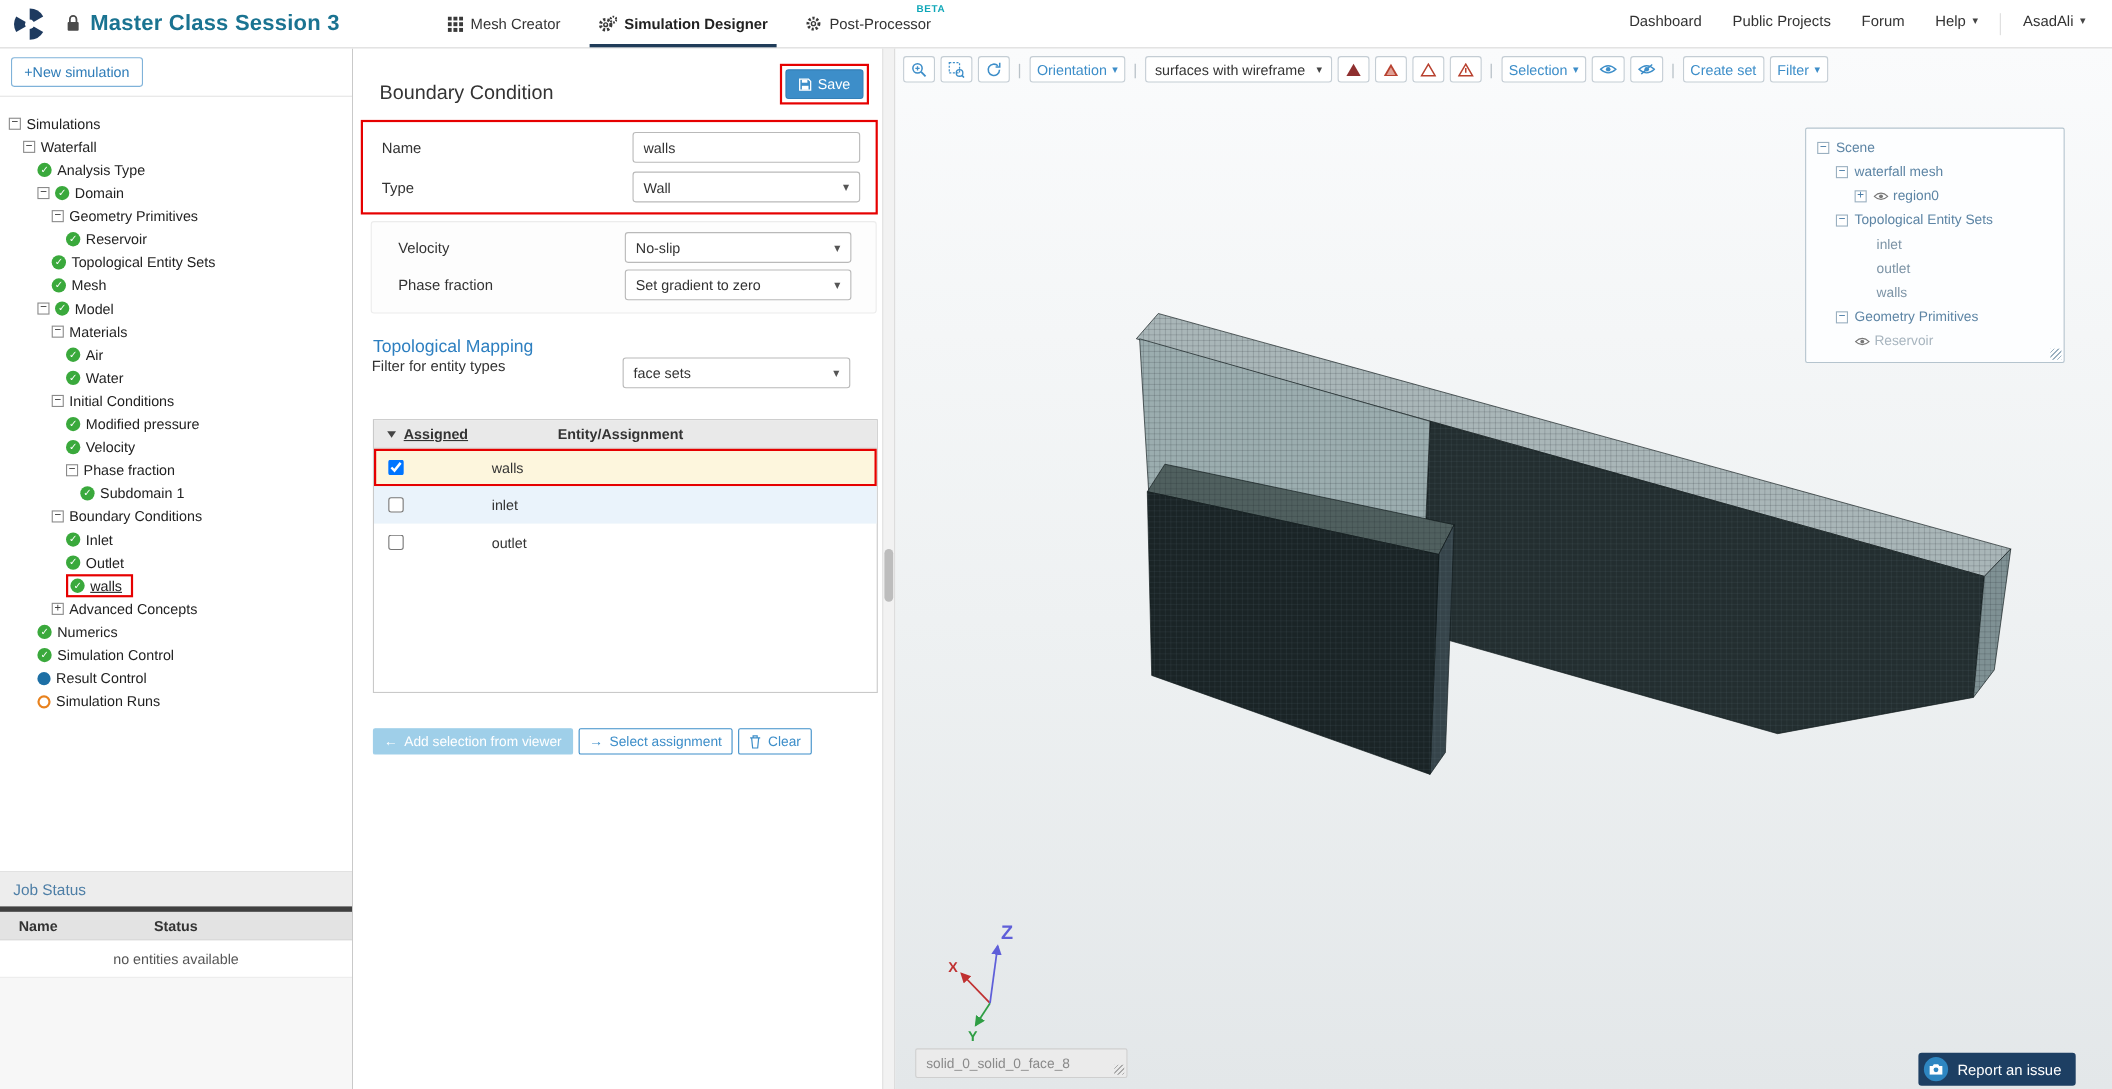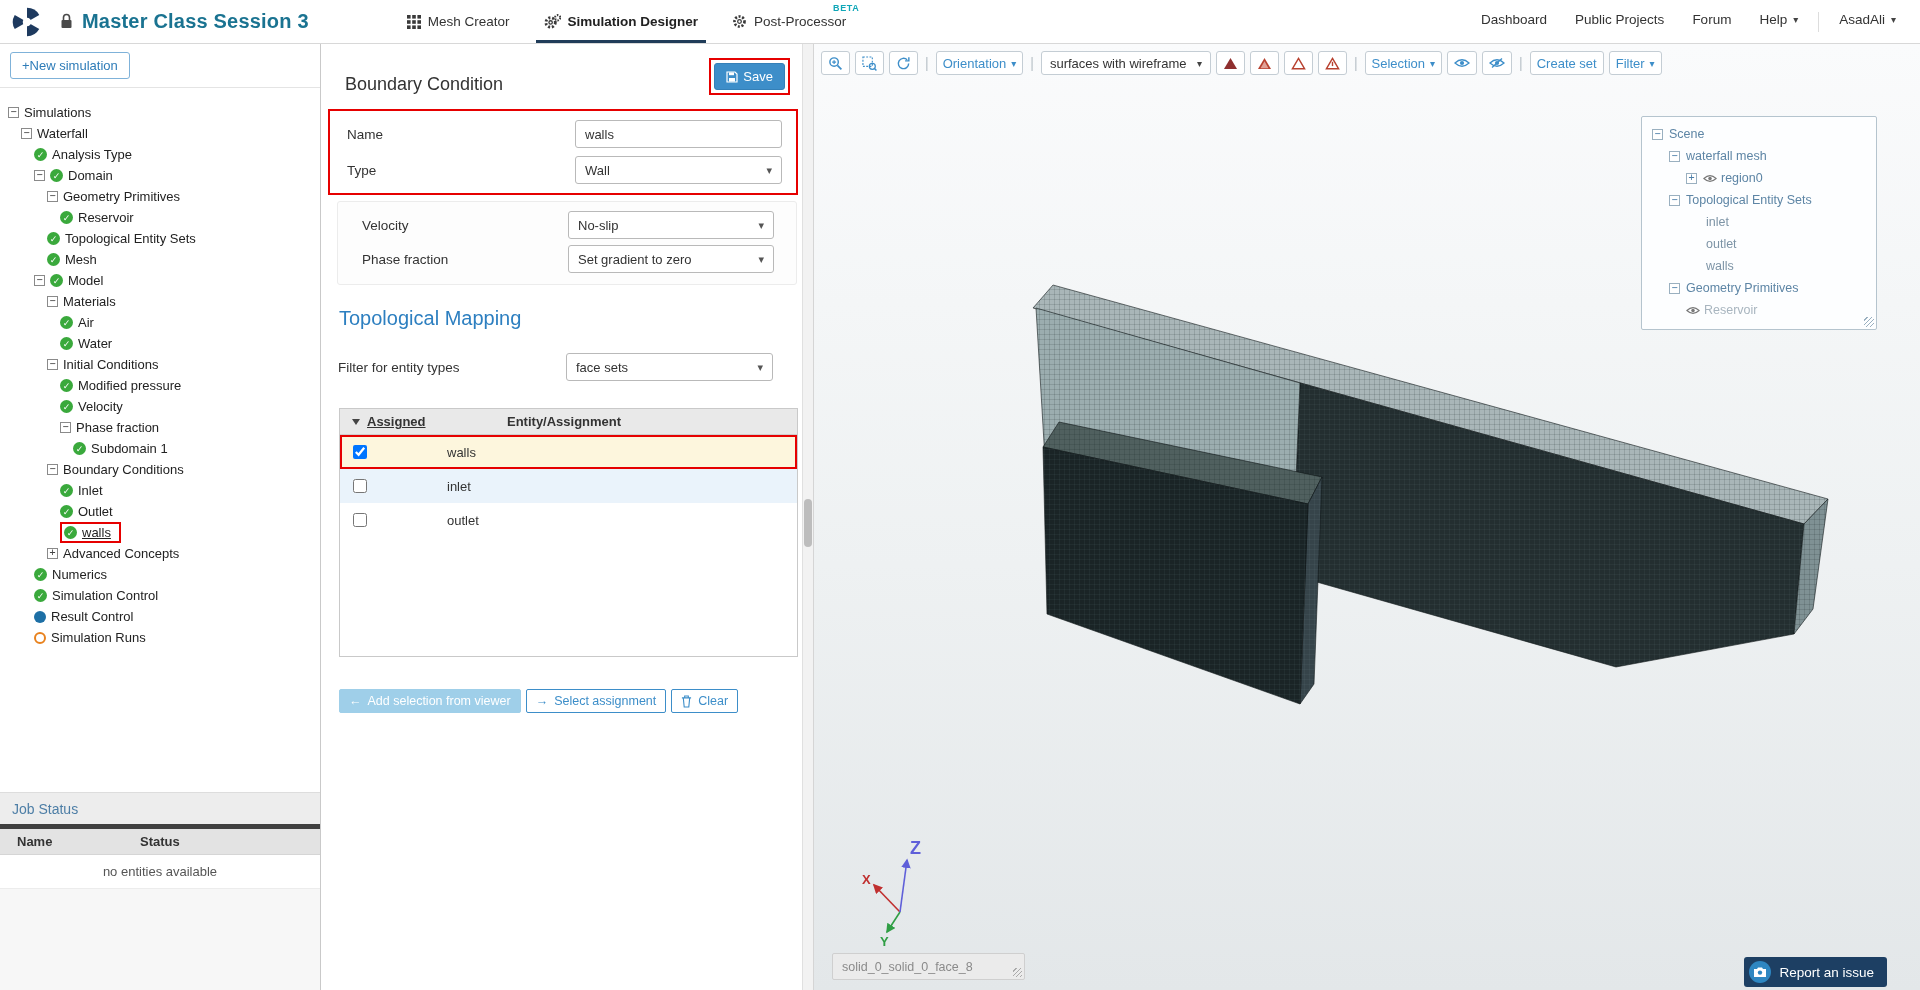--- a/index.html
+++ b/index.html
@@ -71,22 +71,22 @@
   .select .caret { color:#555; font-size:11px; }
   .details { margin:6px 16px 0 16px; border:1px solid #ececec; border-radius:3px; padding:6px 0 8px;
     width:460px; background:#fdfdfd; }
   .details-head { display:flex; gap:7px; align-items:center; padding-left:8px; font-weight:bold;
     font-size:13px; color:#333; height:20px; }
   .tri-down { width:0; height:0; border-left:5px solid transparent; border-right:5px solid transparent;
     border-top:7px solid #444; }
   .drow { display:flex; align-items:center; height:34px; }
   .drow .flabel { flex:0 0 230px; padding-left:24px; }
   .drow .select { width:206px; }
-  .topo { margin:22px 0 0 18px; font-size:20px; color:#2d7fc0; font-weight:400; }
-  .filter-row { display:flex; align-items:center; margin-top:22px; height:30px; }
+  .topo { margin:22px 0 0 18px; font-size:16px; color:#2d7fc0; font-weight:400; }
+  .filter-row { display:flex; align-items:flex-start; height:30px; }
   .assign-table { margin:26px 4px 0 18px; width:459px; border:1px solid #c9c9c9; height:249px; background:#fff; }
   .at-head { height:26px; background:#e9e9e9; border-bottom:1px solid #cfcfcf; display:flex; align-items:center;
     font-weight:bold; font-size:13px; color:#333; }
   .at-head .tri { margin-left:12px; width:0; height:0; border-left:4px solid transparent;
     border-right:4px solid transparent; border-top:6px solid #444; }
   .at-col1 { margin-left:7px; width:140px;text-decoration:underline; }
   .at-row { height:34px; display:flex; align-items:center; font-size:13px; color:#333; }
   .at-row input { margin:0 0 0 13px; width:14px; height:14px; flex:0 0 auto; }
   .at-row .rlabel { margin-left:80px; }
   .at-row.alt { background:#eaf3fb; }

